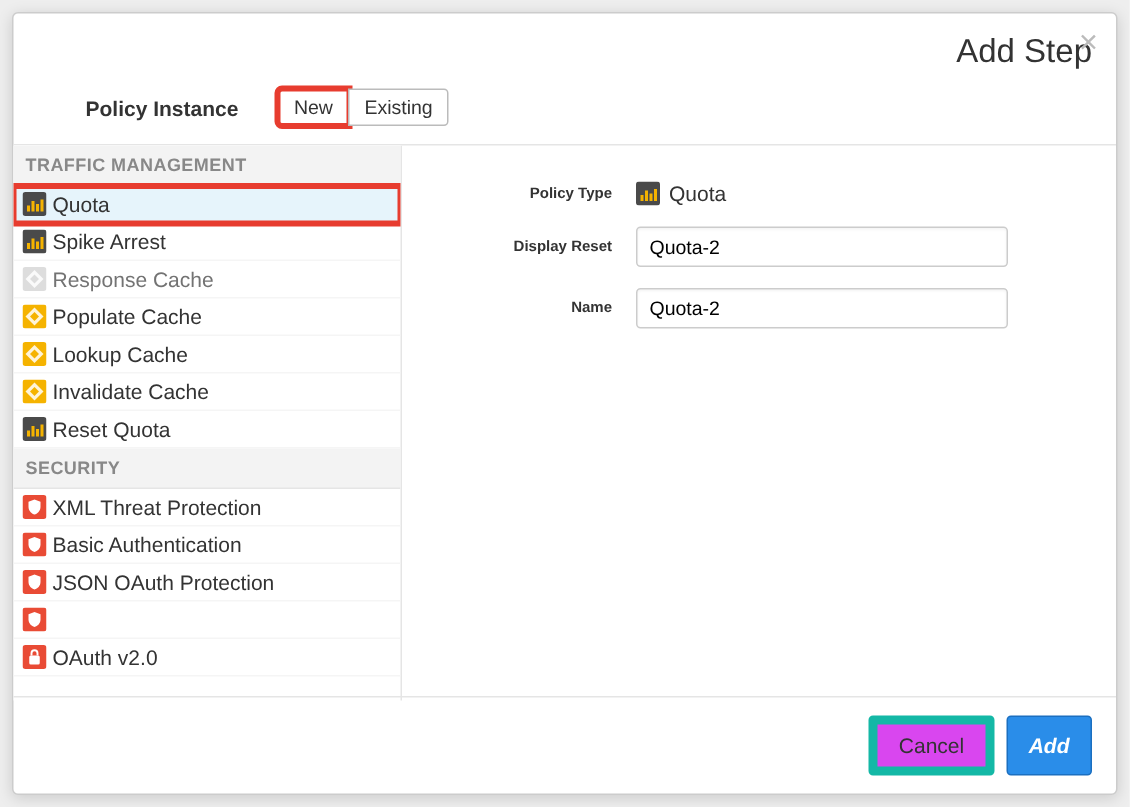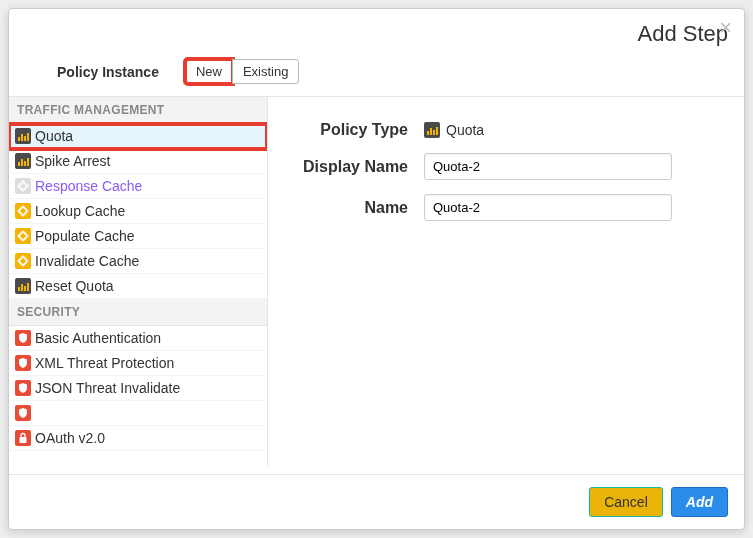--- a/index.html
+++ b/index.html
@@ -14,31 +14,31 @@
   .seg button:first-child{border-top-left-radius:3px;border-bottom-left-radius:3px;}
   .seg button:last-child{border-top-right-radius:3px;border-bottom-right-radius:3px;margin-left:-1px;text-align:right;}
   .highlight{outline:4px solid #e73c2f;outline-offset:-2px;}
   .body{display:flex;border-top:1px solid #e5e5e5;height:370px;}
   .sidebar{width:258px;border-right:1px solid #e5e5e5;overflow-y:auto;background:#fff;}
   .sidebar::-webkit-scrollbar{width:8px;}
   .sidebar::-webkit-scrollbar-thumb{background:#ccc;border-radius:4px;}
   .group-head{background:#f3f3f3;color:#888;font-size:12px;font-weight:600;padding:6px 8px;border-bottom:1px solid #e5e5e5;letter-spacing:.3px;}
   .item{display:flex;align-items:center;gap:4px;padding:4px 6px;border-bottom:1px solid #f5f5f5;cursor:pointer;font-size:14px;color:#333;}
   .item.selected{background:#e6f4fb;}
-  .item.disabled{color:#8b5cf6;text-align:right;}
+  .item.disabled{color:#737373;text-align:right;}
   .ic{width:16px;height:16px;border-radius:2px;display:flex;align-items:center;justify-content:center;flex:0 0 16px;}
   .ic svg{display:block;}
   .details{flex:1;padding:24px 20px 0 20px;}
   .frow{display:flex;align-items:center;margin-bottom:14px;}
-  .flabel{width:120px;text-align:right;padding-right:16px;font-size:16px;font-weight:600;color:#333;}
+  .flabel{width:120px;text-align:right;padding-right:16px;font-size:10px;font-weight:600;color:#333;}
   .fval{display:flex;align-items:center;gap:6px;}
   .fval input{width:230px;padding:5px 8px;border:1px solid #ccc;border-radius:3px;font-size:13px;box-shadow:inset 0 1px 2px rgba(0,0,0,.05);}
   .footer{position:absolute;bottom:0;left:0;right:0;padding:12px 16px;display:flex;justify-content:flex-end;gap:8px;border-top:1px solid #e5e5e5;}
   .btn{padding:6px 14px;font-size:14px;border-radius:3px;cursor:pointer;}
-  .btn-default{background:#eab308;border:1px solid #14b8a6;color:#333;}
+  .btn-default{background:#d946ef;border:6px solid #14b8a6;color:#333;}
   .btn-primary{background:#2a8de9;border:1px solid #1b6fc0;color:#fff;font-weight:600;font-style:italic;}
 </style>
 </head>
 <body>
 
 <div class="modal">
   <div class="close-x">×</div>
   <div class="modal-header">
     <div class="modal-title">Add Step</div>
   </div>
@@ -89,31 +89,31 @@
           <span>Response Cache</span>
         </div>
         <div class="item">
           <span class="ic">
             <svg width="16" height="16">
               <rect width="16" height="16" rx="2" fill="#f5b300"></rect>
               <polygon points="8,2 14,8 8,14 2,8" fill="#fff" opacity="0.85"></polygon>
               <polygon points="8,5 11,8 8,11 5,8" fill="#f5b300"></polygon>
             </svg>
           </span>
+          <span>Populate Cache</span>
+        </div>
+        <div class="item">
+          <span class="ic">
+            <svg width="16" height="16">
+              <rect width="16" height="16" rx="2" fill="#f5b300"></rect>
+              <polygon points="8,2 14,8 8,14 2,8" fill="#fff" opacity="0.85"></polygon>
+              <polygon points="8,5 11,8 8,11 5,8" fill="#f5b300"></polygon>
+            </svg>
+          </span>
           <span>Lookup Cache</span>
-        </div>
-        <div class="item">
-          <span class="ic">
-            <svg width="16" height="16">
-              <rect width="16" height="16" rx="2" fill="#f5b300"></rect>
-              <polygon points="8,2 14,8 8,14 2,8" fill="#fff" opacity="0.85"></polygon>
-              <polygon points="8,5 11,8 8,11 5,8" fill="#f5b300"></polygon>
-            </svg>
-          </span>
-          <span>Populate Cache</span>
         </div>
         <div class="item">
           <span class="ic">
             <svg width="16" height="16">
               <rect width="16" height="16" rx="2" fill="#f5b300"></rect>
               <polygon points="8,2 14,8 8,14 2,8" fill="#fff" opacity="0.85"></polygon>
               <polygon points="8,5 11,8 8,11 5,8" fill="#f5b300"></polygon>
             </svg>
           </span>
           <span>Invalidate Cache</span>
@@ -131,39 +131,39 @@
           <span>Reset Quota</span>
         </div>
         <div class="group-head">SECURITY</div>
         <div class="item">
           <span class="ic">
             <svg width="16" height="16">
               <rect width="16" height="16" rx="2" fill="#e94b35"></rect>
               <path d="M8 3 L12 4.5 V8 C12 10.5 10 12.5 8 13 C6 12.5 4 10.5 4 8 V4.5 Z" fill="#fff"></path>
             </svg>
           </span>
+          <span>XML Threat Protection</span>
+        </div>
+        <div class="item">
+          <span class="ic">
+            <svg width="16" height="16">
+              <rect width="16" height="16" rx="2" fill="#e94b35"></rect>
+              <path d="M8 3 L12 4.5 V8 C12 10.5 10 12.5 8 13 C6 12.5 4 10.5 4 8 V4.5 Z" fill="#fff"></path>
+            </svg>
+          </span>
           <span>Basic Authentication</span>
         </div>
         <div class="item">
           <span class="ic">
             <svg width="16" height="16">
               <rect width="16" height="16" rx="2" fill="#e94b35"></rect>
               <path d="M8 3 L12 4.5 V8 C12 10.5 10 12.5 8 13 C6 12.5 4 10.5 4 8 V4.5 Z" fill="#fff"></path>
             </svg>
           </span>
-          <span>XML Threat Protection</span>
-        </div>
-        <div class="item">
-          <span class="ic">
-            <svg width="16" height="16">
-              <rect width="16" height="16" rx="2" fill="#e94b35"></rect>
-              <path d="M8 3 L12 4.5 V8 C12 10.5 10 12.5 8 13 C6 12.5 4 10.5 4 8 V4.5 Z" fill="#fff"></path>
-            </svg>
-          </span>
-          <span>JSON Threat Invalidate</span>
+          <span>JSON OAuth Protection</span>
         </div>
         <div class="item">
           <span class="ic">
             <svg width="16" height="16">
               <rect width="16" height="16" rx="2" fill="#e94b35"></rect>
               <path d="M8 3 L12 4.5 V8 C12 10.5 10 12.5 8 13 C6 12.5 4 10.5 4 8 V4.5 Z" fill="#fff"></path>
             </svg>
           </span>
         </div>
         <div class="item">
@@ -188,21 +188,21 @@
                 <rect x="3" y="9" width="2" height="4" fill="#f5b300"></rect>
                 <rect x="6" y="6" width="2" height="7" fill="#f5b300"></rect>
                 <rect x="9" y="8" width="2" height="5" fill="#f5b300"></rect>
                 <rect x="12" y="5" width="2" height="8" fill="#f5b300"></rect>
               </svg>
             </span>
           <span>Quota</span>
         </div>
       </div>
       <div class="frow">
-        <div class="flabel">Display Name</div>
+        <div class="flabel">Display Reset</div>
         <div class="fval">
             <input type="text" value="Quota-2" style="">
           </div>
       </div>
       <div class="frow">
         <div class="flabel">Name</div>
         <div class="fval">
             <input type="text" value="Quota-2" style="">
           </div>
       </div>

